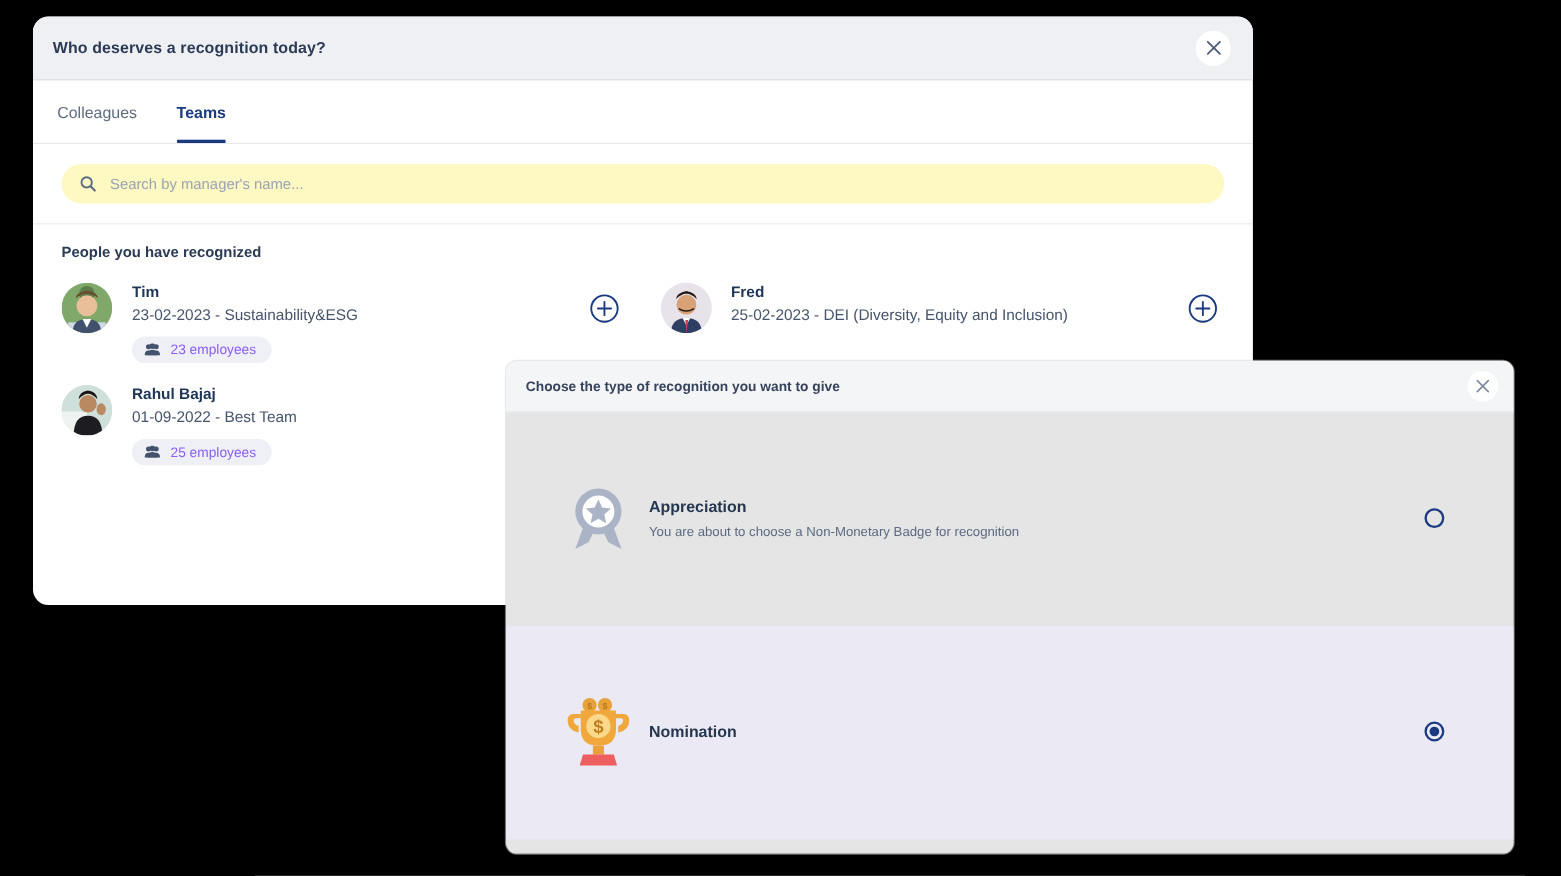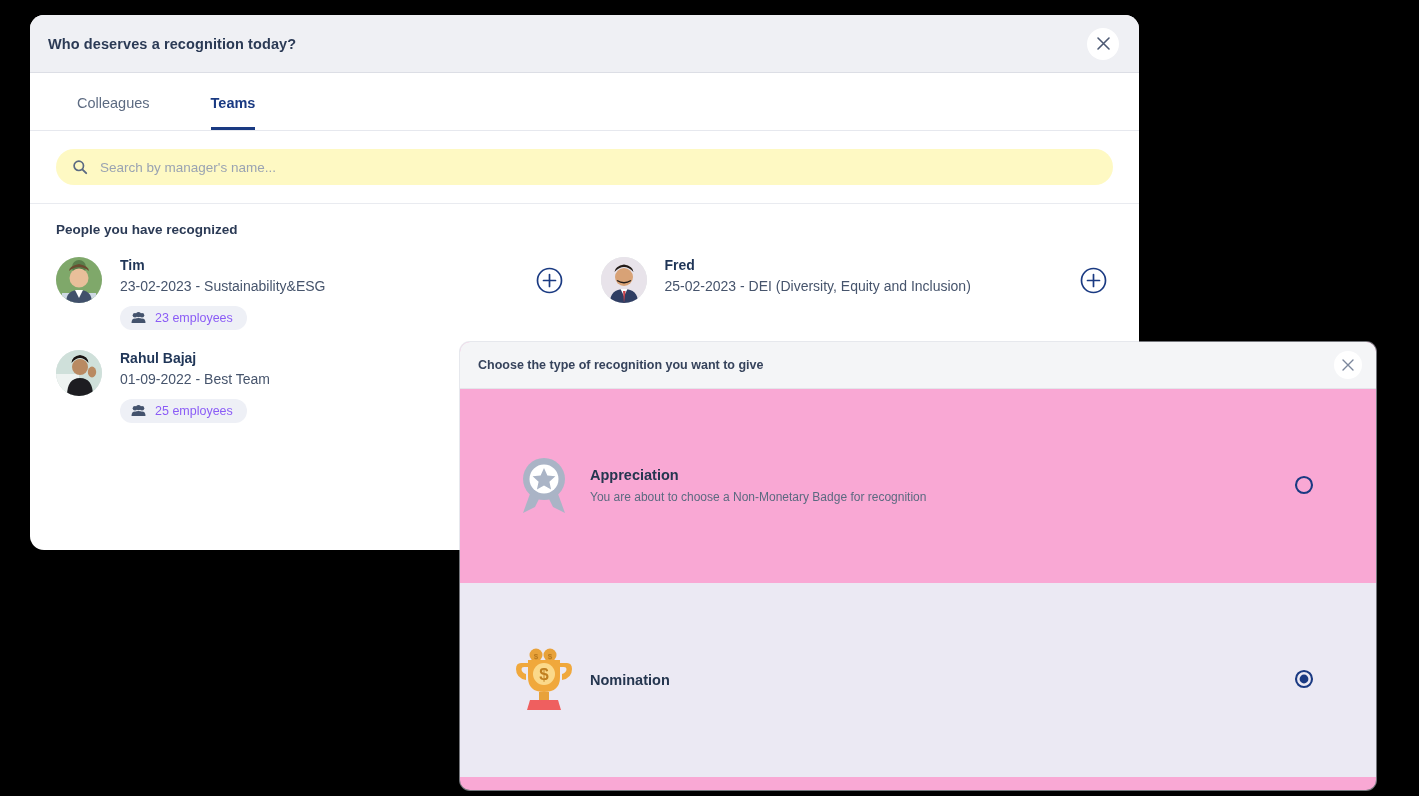--- a/index.html
+++ b/index.html
@@ -55,21 +55,20 @@
     border-bottom: 1px solid #e6e8ee;
   }
   .tab {
     font-size: 14.5px;
     color: #5d6b82;
     padding-bottom: 16px;
     cursor: pointer;
     border-bottom: 3px solid transparent;
     background: none; border-top: none; border-left: none; border-right: none;
     font-family: inherit;
-    margin-left: 25px;
   }
   .tab.active {
     color: #1a3a82;
     font-weight: bold;
     border-bottom-color: #1a3a82;
   }
 
   .search-wrap { padding: 18px 26px 18px 26px; border-bottom: 1px solid #e9ebf0; }
   .search-box {
     height: 36px;
@@ -150,23 +149,23 @@
     flex: 0 0 auto;
     margin-left: 10px;
     margin-top: 12px;
     cursor: pointer;
     background: none; border: none; padding: 0;
   }
 
   
   .modal-type {
     position: absolute;
-    left: 460px; top: 342px;
+    left: 460px; top: 328px;
     width: 916px; height: 448px;
-    background: #f9a8d4;
+    background: #e5e5e5;
     border-radius: 10px;
     overflow: hidden;
     box-shadow: 0 0 0 1px rgba(210,213,222,.55);
   }
   .type-header {
     height: 47px;
     background: #f4f5f7;
     border-bottom: 1px solid #e3e5ea;
     display: flex;
     align-items: center;

